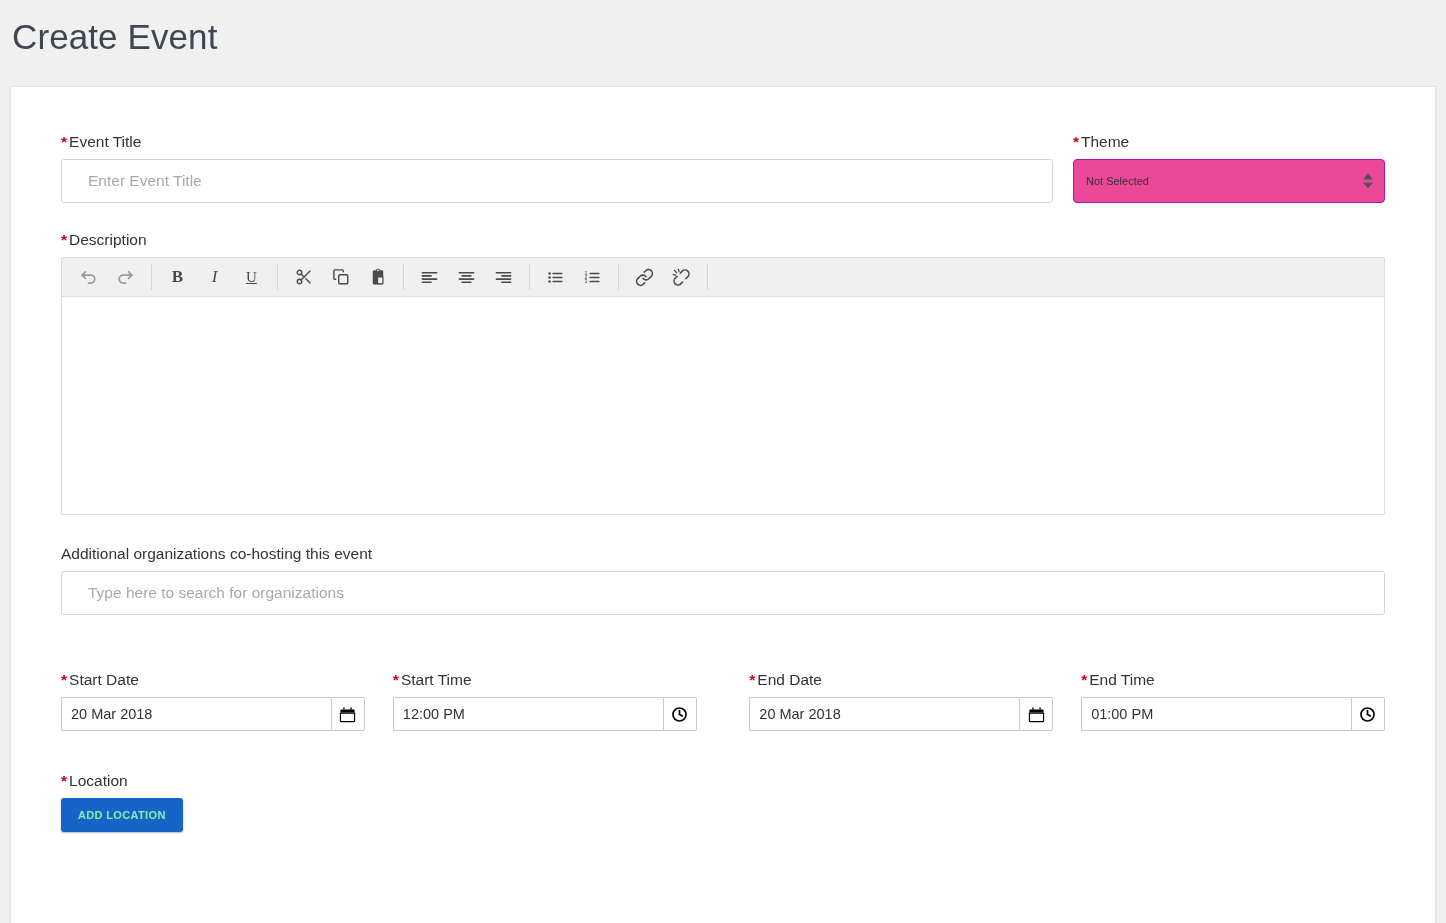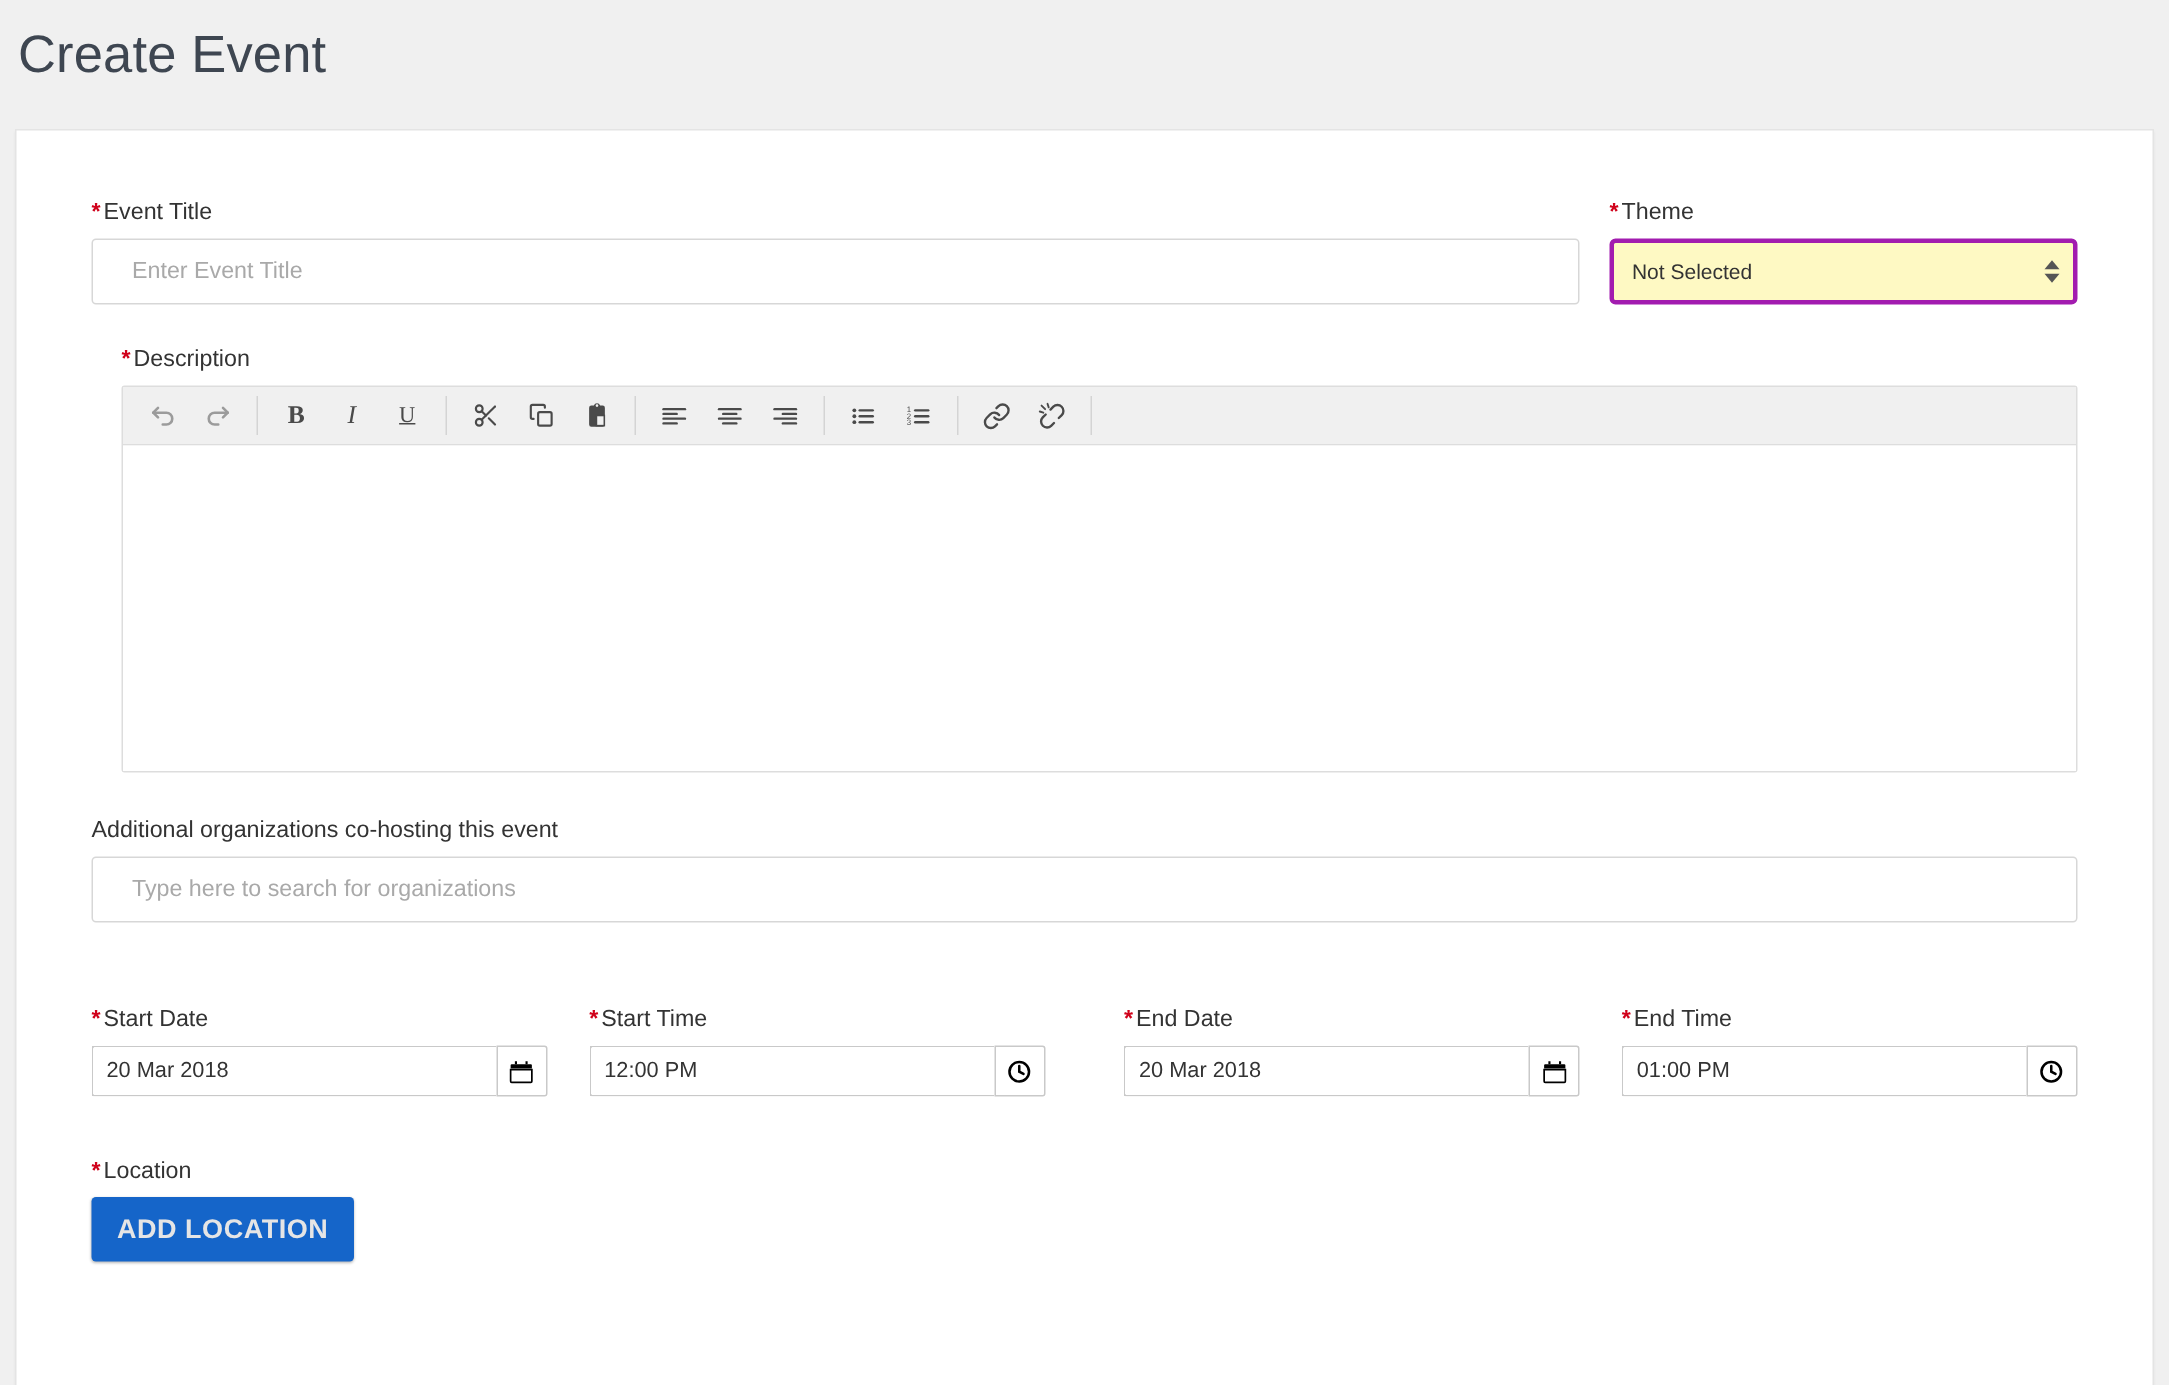--- a/index.html
+++ b/index.html
@@ -78,27 +78,27 @@
     display: flex;
     gap: 20px;
   }
   .col-title { width: 995px; }
   .col-theme { width: 313px; }
 
   .select-wrap { position: relative; width: 100%; }
   .select-box {
     width: 100%;
     height: 44px;
-    border: 3px solid #a21caf;
+    border: 1px solid #a21caf;
     border-radius: 4px;
-    background: #fef9c3;
+    background: #ec4899;
     display: flex;
     align-items: center;
     padding: 0 12px;
-    font-size: 14px;
+    font-size: 11px;
     color: #333;
   }
   .spinner {
     position: absolute;
     right: 12px;
     top: 50%;
     transform: translateY(-50%);
     display: flex;
     flex-direction: column;
     gap: 3px;
@@ -107,21 +107,21 @@
   .spinner i {
     width: 0; height: 0;
     border-left: 5px solid transparent;
     border-right: 5px solid transparent;
     display: block;
   }
   .spinner .up { border-bottom: 6px solid #555; }
   .spinner .down { border-top: 6px solid #555; }
 
   
-  .desc-block { margin-top: 28px; margin-left: 20px; }
+  .desc-block { margin-top: 28px; }
   .editor {
     border: 1px solid #dddddd;
     border-radius: 2px;
     background: #fff;
   }
   .editor-toolbar {
     height: 39px;
     background: #f0f0f0;
     border-bottom: 1px solid #dddddd;
     display: flex;
@@ -194,25 +194,25 @@
     align-items: center;
     justify-content: center;
     cursor: pointer;
   }
 
   
   .loc-block { margin-top: 41px; }
   .btn-primary {
     display: inline-block;
     background: #1565c9;
-    color: #e5e5e5;
+    color: #86efac;
     border: none;
     border-radius: 3px;
     padding: 11px 17px;
-    font-size: 18px;
+    font-size: 11px;
     font-weight: 700;
     letter-spacing: 0.35px;
     cursor: pointer;
     box-shadow: 0 1px 2px rgba(0,0,0,0.28);
     font-family: "Liberation Sans", sans-serif;
   }
 </style>
 </head>
 <body>
 

